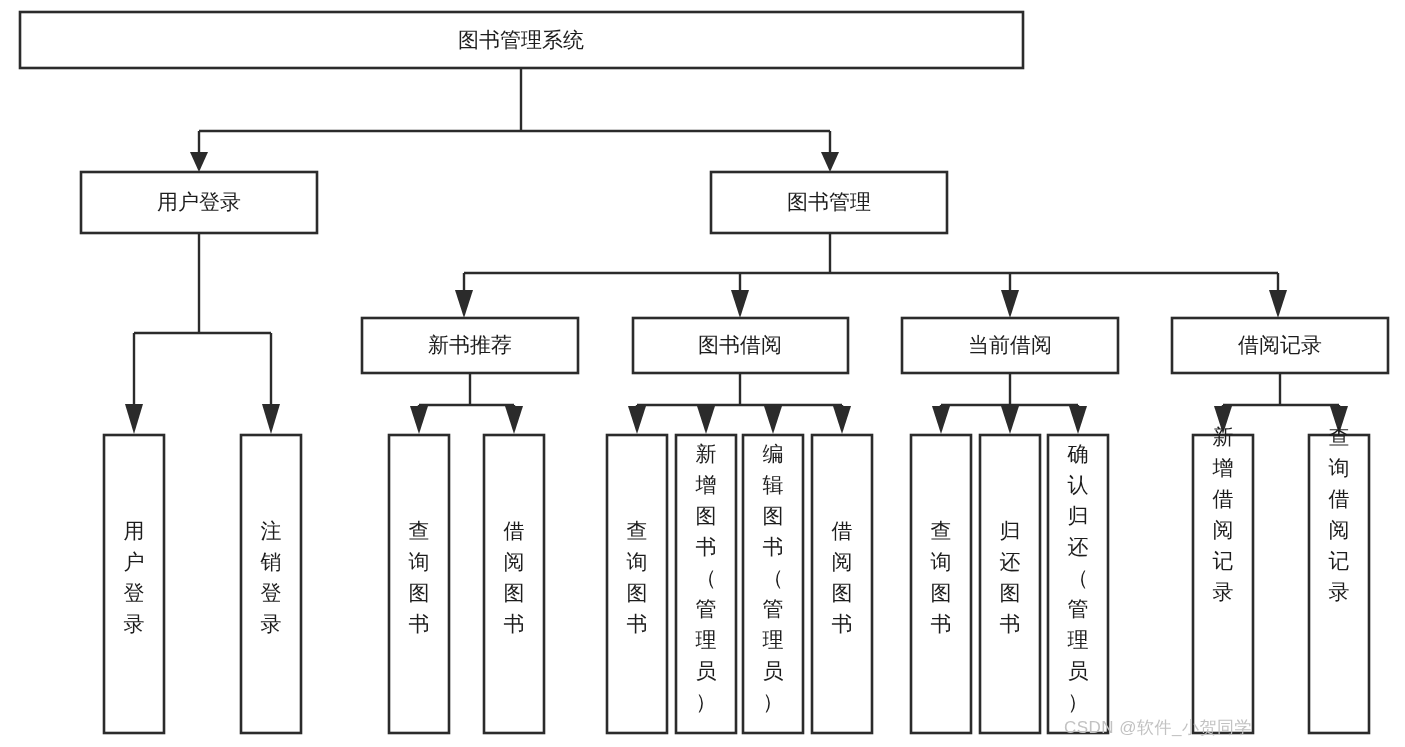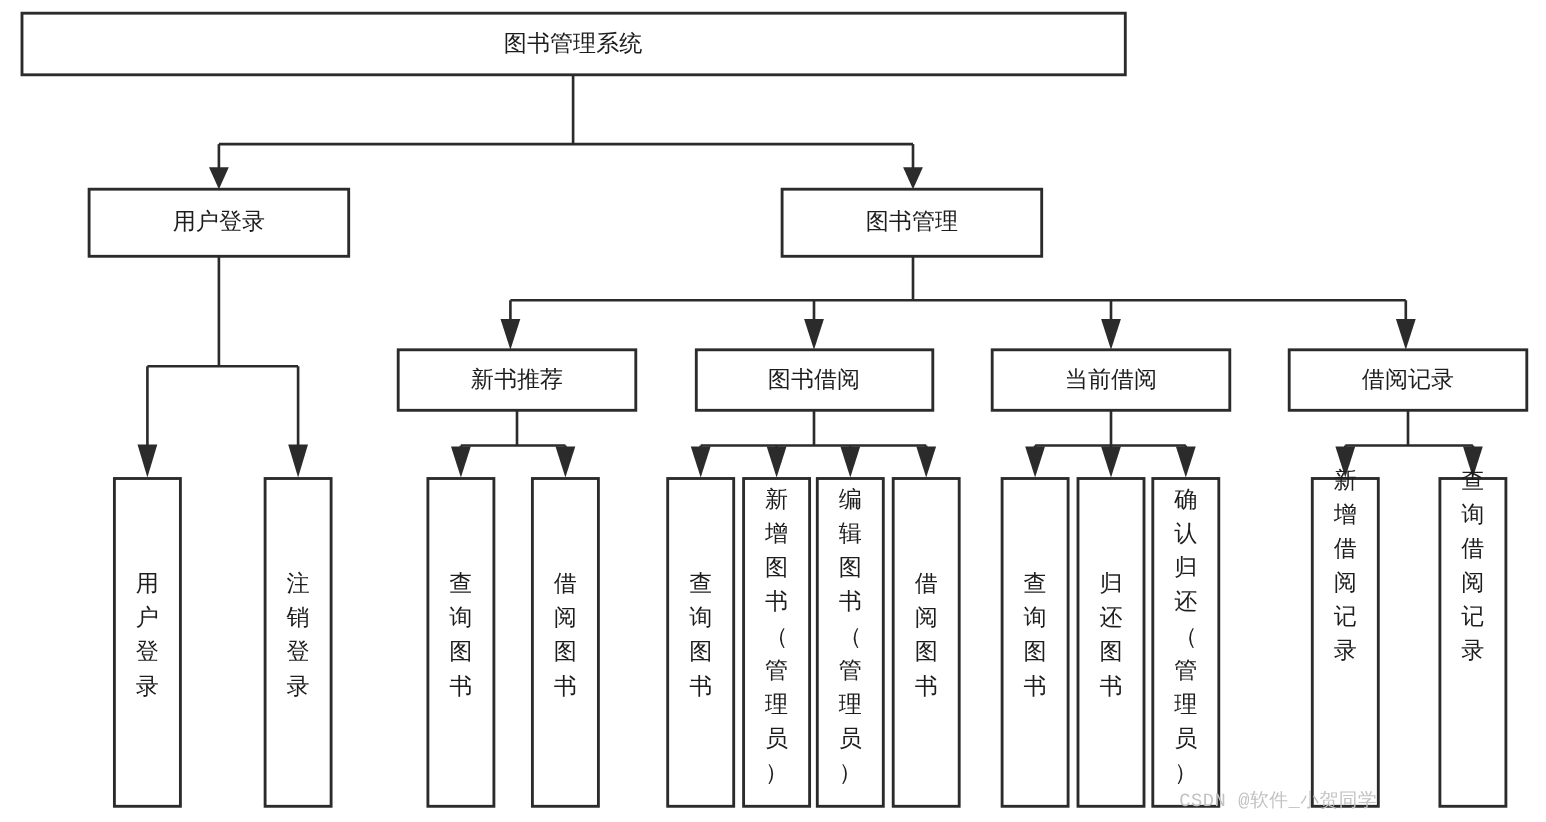--- a/index.html
+++ b/index.html
@@ -50,21 +50,21 @@
   .node-label-v {
     font-family: "Liberation Sans", "DejaVu Sans", sans-serif;
     font-size: 21px;
     fill: #1d1d1d;
     text-anchor: middle;
   }
   .watermark {
     position: absolute;
     right: 14px;
     bottom: 8px;
-    font-family: Liberation Mono, monospace;
+    font-family: Liberation Sans, sans-serif;
     font-size: 17px;
     color: #c2c2c2;
     letter-spacing: 0.5px;
     white-space: nowrap;
     user-select: none;
   }
 </style>
 </head>
 <body>
 

